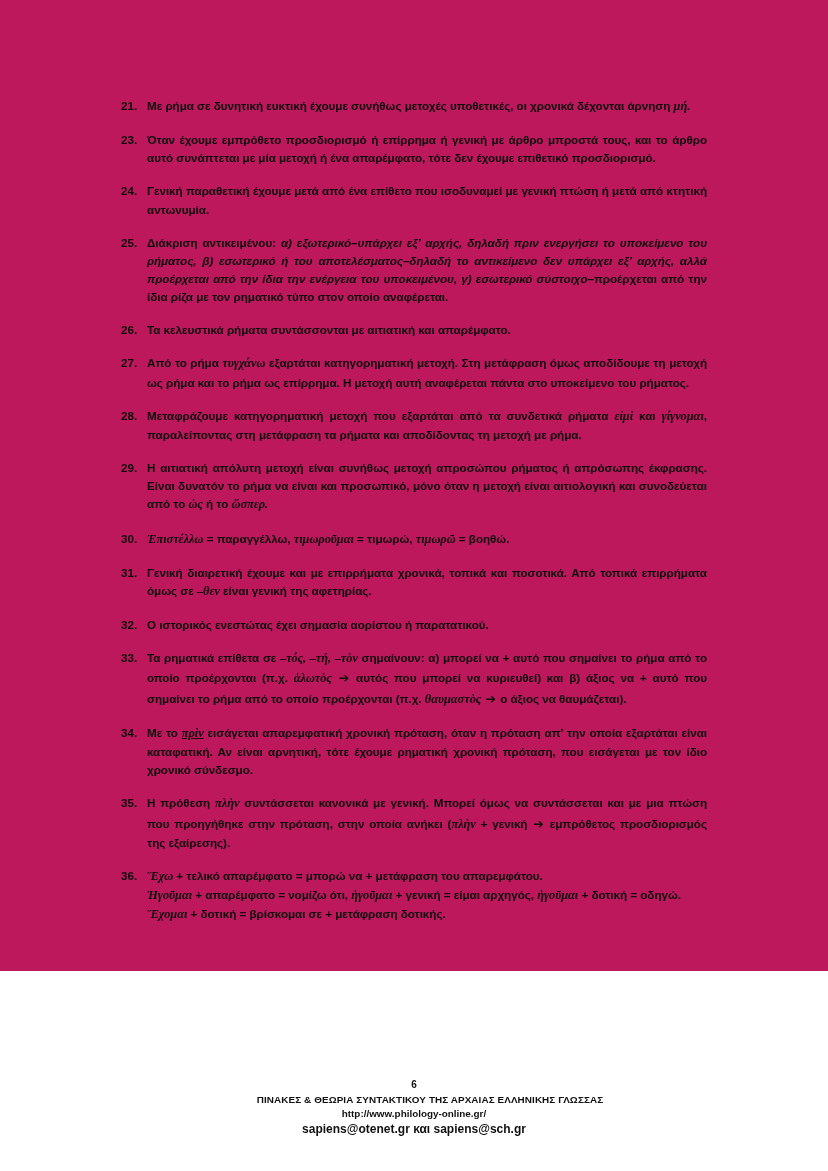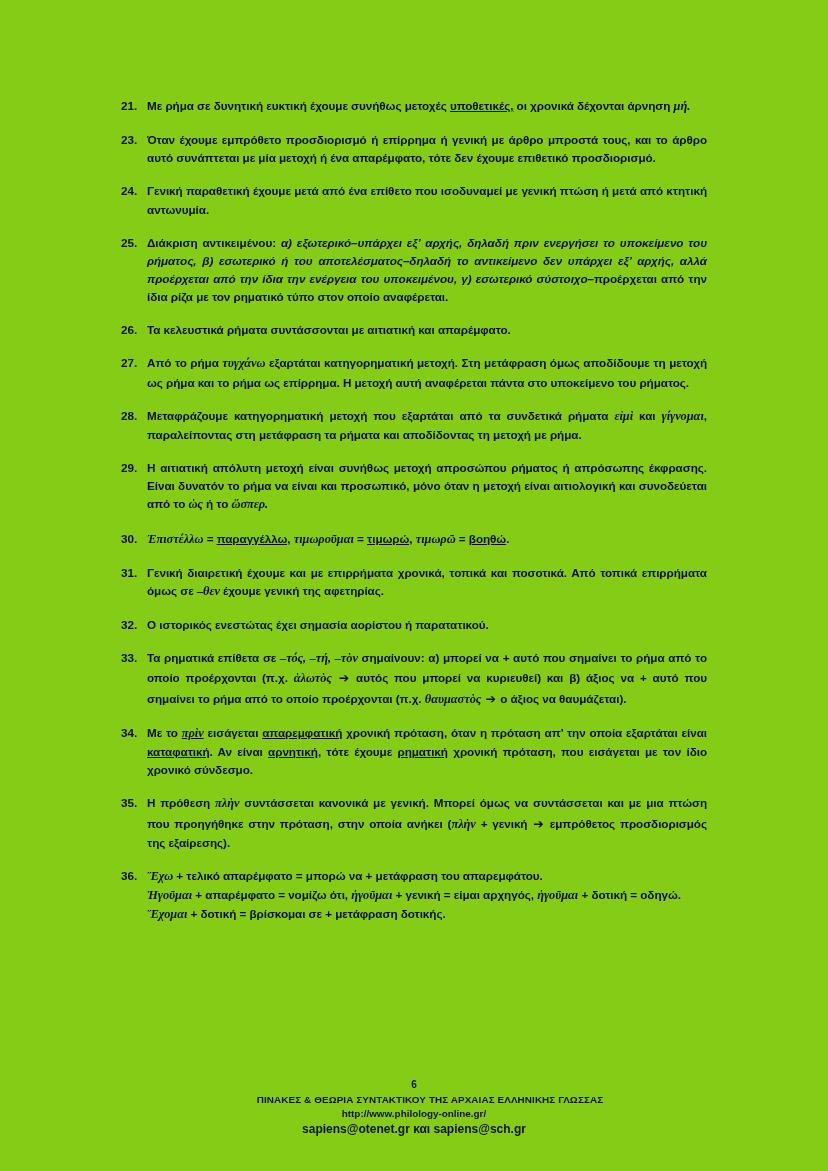--- a/index.html
+++ b/index.html
@@ -14,22 +14,22 @@
     position: relative;
     font-family: "Liberation Sans", "DejaVu Sans", sans-serif;
     color: #0d0d0d;
     overflow: hidden;
   }
   .page {
     position: absolute;
     left: 0;
     top: 0;
     width: 828px;
-    height: 1171px;
-    background: #84cc16;
+    height: 971px;
+    background: #be185d;
   }
   .content {
     position: absolute;
     left: 121px;
     top: 97px;
     width: 586px;
   }
   
   ol.rules {
     margin: 0;
@@ -64,21 +64,21 @@
   .gk {
     font-family: "Liberation Serif", "DejaVu Serif", serif;
     font-style: italic;
     font-weight: bold;
     font-size: 12.4px;
   }
   
   .it {
     font-style: italic;
   }
-  .ul { text-decoration: underline; }
+  .ul { }
   .ul-gk {
     font-family: "Liberation Serif", "DejaVu Serif", serif;
     font-style: italic;
     font-weight: bold;
     font-size: 12.4px;
     text-decoration: underline;
   }
   .arrow {
     font-family: "DejaVu Sans", sans-serif;
     font-weight: bold;
@@ -145,21 +145,21 @@
         <li>
           <span class="num">29.</span>
           <span class="body-text"><span>Η αιτιατική απόλυτη μετοχή είναι συνήθως μετοχή απροσώπου ρήματος ή απρόσωπης έκφρασης. Είναι δυνατόν το ρήμα να είναι και προσωπικό, μόνο όταν η μετοχή είναι αιτιολογική και συνοδεύεται από το </span><span class="gk">ὡς</span><span> ή το </span><span class="gk">ὥσπερ.</span></span>
         </li>
         <li>
           <span class="num">30.</span>
           <span class="body-text"><span class="gk">Ἐπιστέλλω</span><span> = </span><span class="ul">παραγγέλλω,</span><span> </span><span class="gk">τιμωροῦμαι</span><span> = </span><span class="ul">τιμωρώ,</span><span> </span><span class="gk">τιμωρῶ</span><span> = </span><span class="ul">βοηθώ</span><span>.</span></span>
         </li>
         <li>
           <span class="num">31.</span>
-          <span class="body-text"><span>Γενική διαιρετική έχουμε και με επιρρήματα χρονικά, τοπικά και ποσοτικά. Από τοπικά επιρρήματα όμως σε </span><span class="gk">–θεν</span><span> έχουμε γενική της αφετηρίας.</span></span>
+          <span class="body-text"><span>Γενική διαιρετική έχουμε και με επιρρήματα χρονικά, τοπικά και ποσοτικά. Από τοπικά επιρρήματα όμως σε </span><span class="gk">–θεν</span><span> είναι γενική της αφετηρίας.</span></span>
         </li>
         <li>
           <span class="num">32.</span>
           <span class="body-text"><span>Ο ιστορικός ενεστώτας έχει σημασία αορίστου ή παρατατικού.</span></span>
         </li>
         <li>
           <span class="num">33.</span>
           <span class="body-text"><span>Τα ρηματικά επίθετα σε </span><span class="gk">–τός, –τή, –τὸν</span><span> σημαίνουν: α) μπορεί να + αυτό που σημαίνει το ρήμα από το οποίο προέρχονται (π.χ. </span><span class="gk">ἁλωτὸς</span><span> </span><span class="arrow">➔</span><span> αυτός που μπορεί να κυριευθεί) και β) άξιος να + αυτό που σημαίνει το ρήμα από το οποίο προέρχονται (π.χ. </span><span class="gk">θαυμαστὸς</span><span> </span><span class="arrow">➔</span><span> ο άξιος να θαυμάζεται).</span></span>
         </li>
         <li>

